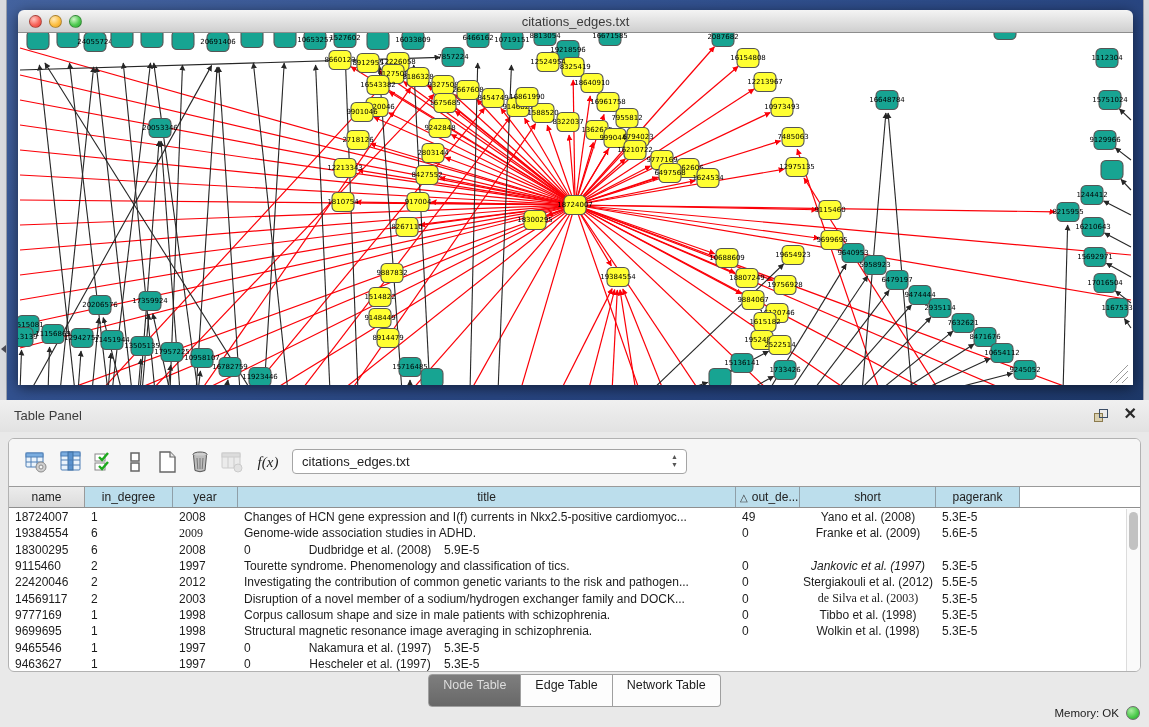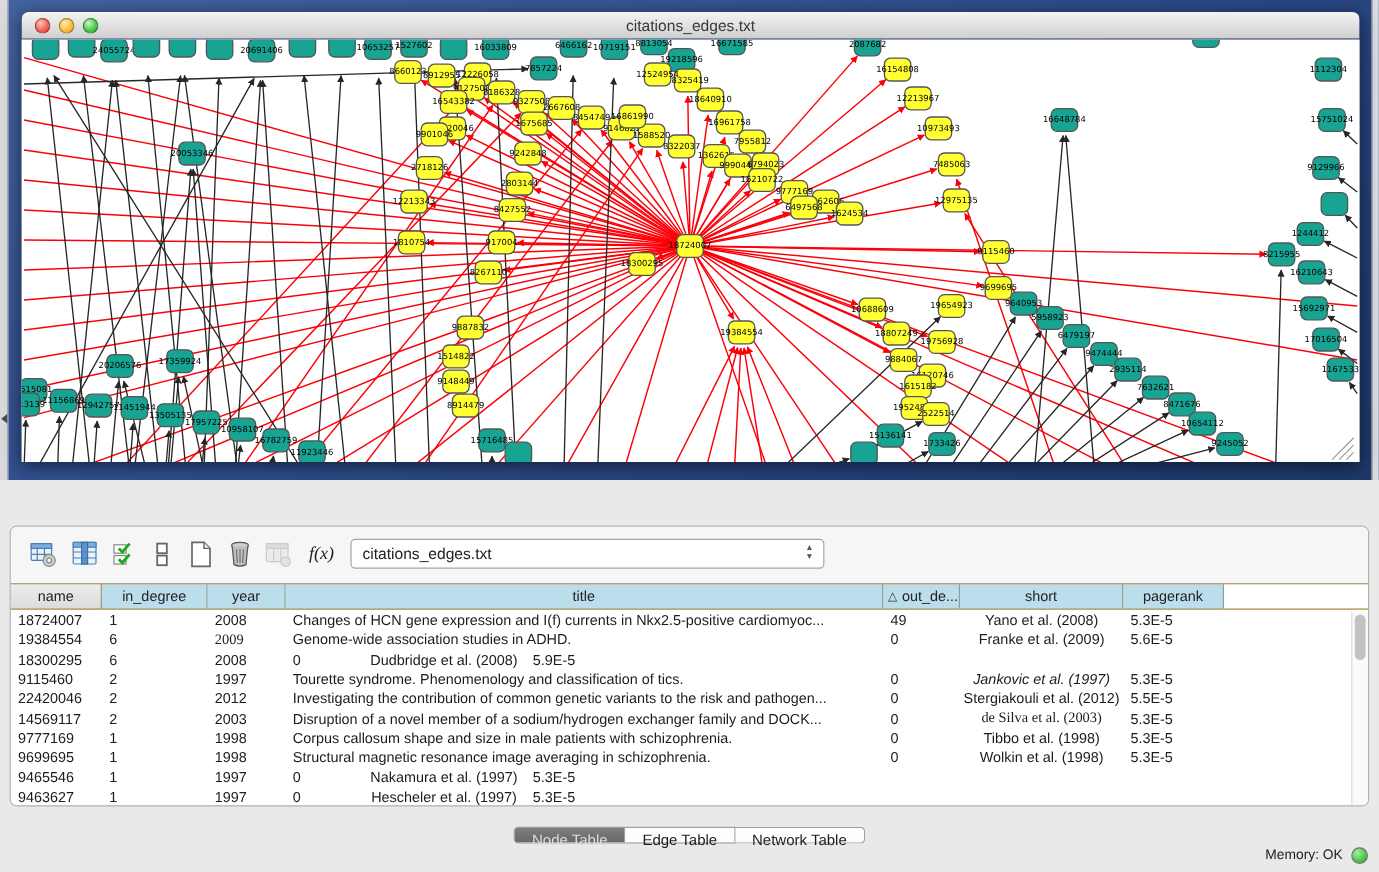--- a/index.html
+++ b/index.html
@@ -39,36 +39,36 @@
   #tp-card { position:absolute; left:8px; top:38px; width:1133px; height:234px;
     background:#ffffff; border:1px solid #b2b2b2; border-radius:6px; overflow:hidden; }
   #tp-toolbar { position:relative; height:47px; background:#f6f6f6; }
   .tbicon { position:absolute; top:10px; width:26px; height:26px; display:flex; align-items:center; justify-content:center; }
   #fx-icon { font-family:"Liberation Serif",serif; font-style:italic; font-size:15px; color:#222; }
   #table-select { position:absolute; left:283px; top:10px; width:395px; height:25px; background:#fff;
     border:1px solid #a5a5a5; border-radius:4px; font-size:13px; color:#222; line-height:23px; padding-left:9px; }
   #table-select .steppers { position:absolute; right:8px; top:3px; font-size:7px; color:#555; line-height:8px; text-align:center; }
 
   #tbl { position:absolute; left:0; top:47px; right:0; bottom:0; font-size:12px; color:#1c1c1c; }
-  #thead { display:flex; height:22px; border-top:1px solid #9a9a9a; border-bottom:1px solid #8f8f8f; background:#eab308; }
+  #thead { display:flex; height:22px; border-top:1px solid #9a9a9a; border-bottom:1px solid #8f8f8f; background:#737373; }
   .th { flex:none; display:flex; align-items:center; justify-content:center; border-right:1px solid #8f9fa8;
         font-size:12px; color:#222; background:#bcdeec; overflow:hidden; white-space:nowrap; }
   .th.gray { background:linear-gradient(#ececec,#dcdcdc); border-right:1px solid #9a9a9a; }
   .th.sorted { justify-content:flex-start; padding-left:4px; }
   .sort-glyph { margin-right:4px; font-size:10px; color:#333; }
   #tbody { position:absolute; left:0; top:23px; right:14px; bottom:0; overflow:hidden; }
   .tr { display:flex; height:16.3px; align-items:center; }
   .td { flex:none; overflow:hidden; white-space:nowrap; padding-left:6px; }
   .td.center { text-align:center; padding-left:0; }
   #vscroll { position:absolute; right:0; top:23px; width:14px; bottom:0; background:#fafafa; border-left:1px solid #dcdcdc; }
   #vthumb { position:absolute; left:2px; top:3px; width:9px; height:38px; background:#c2c2c2; border-radius:5px; }
 
   #tp-tabs { position:absolute; left:0; right:0; top:274px; height:21px; display:flex; justify-content:center; }
-  .seg { height:14px; line-height:20px; padding:0 14px; font-size:12.5px; background:#fdfdfd; color:#1c1c1c;
-         border:1px solid #9f9f9f; border-left:none;margin-top:15px; }
+  .seg { height:33px; line-height:20px; padding:0 14px; font-size:12.5px; background:#fdfdfd; color:#1c1c1c;
+         border:1px solid #9f9f9f; border-left:none; }
   .seg:first-child { border-left:1px solid #9f9f9f; border-radius:4px 0 0 4px; }
   .seg:last-child { border-radius:0 4px 4px 0; }
   .seg.active { background:linear-gradient(#7e7e7e,#686868); color:#dedede; }
 
   #statusbar { position:absolute; left:0; right:0; bottom:0; height:26px; }
   #memory { position:absolute; right:30px; top:6px; font-size:11.5px; color:#222; }
   #led { position:absolute; right:9px; top:5px; width:14px; height:14px; border-radius:50%;
          background:radial-gradient(circle at 35% 30%,#a9eda0,#47c847 60%,#2f9e33); border:1px solid #6d6d6d; }
 
   svg text { pointer-events:none; }
@@ -485,20 +485,28 @@
             <text x="527" y="99" text-anchor="middle" font-size="7" font-family="&quot;DejaVu Sans&quot;,sans-serif" fill="#000">16861990</text>
             <line x1="1110" y1="383" x2="1128" y2="365" stroke="#9a9a9a" stroke-width="1"></line>
             <line x1="1116" y1="383" x2="1128" y2="371" stroke="#9a9a9a" stroke-width="1"></line>
             <line x1="1122" y1="383" x2="1128" y2="377" stroke="#9a9a9a" stroke-width="1"></line>
           </svg>
       </div>
     </div>
   </div>
 
   <div id="table-panel">
+    <div id="tp-header">
+      <span id="tp-title">Table Panel</span>
+      <span id="tp-float">
+          <span class="sq1"></span>
+          <span class="sq2"></span>
+        </span>
+      <span id="tp-close">✕</span>
+    </div>
 
     <div id="tp-card">
       <div id="tp-toolbar">
         <span class="tbicon" style="left:14px">
           <svg width="24" height="24">
               <rect x="2" y="3" width="17" height="14" rx="1" fill="#eaf3fb" stroke="#4f7fb5"></rect>
               <rect x="2" y="3" width="17" height="4" fill="#7aade0" stroke="#4f7fb5"></rect>
               <line x1="7" y1="7" x2="7" y2="17" stroke="#4f7fb5"></line>
               <line x1="13" y1="7" x2="13" y2="17" stroke="#4f7fb5"></line>
               <line x1="2" y1="12" x2="19" y2="12" stroke="#4f7fb5"></line>

